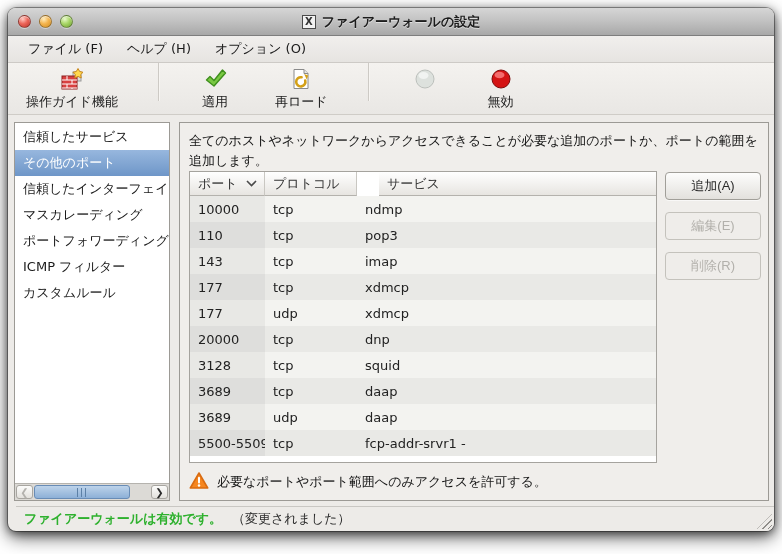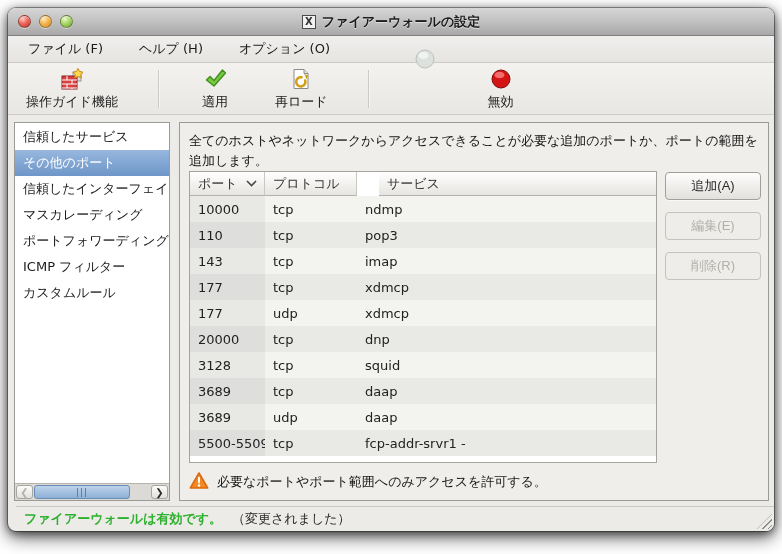--- a/index.html
+++ b/index.html
@@ -26,28 +26,28 @@
   .light.close { background:radial-gradient(circle at 35% 28%, #ffc9c2, #ec6559 45%, #b93228); }
   .light.minimize { background:radial-gradient(circle at 35% 28%, #ffedbc, #f4b44e 45%, #cf8c1e); }
   .light.zoom { background:radial-gradient(circle at 35% 28%, #e9f9cb, #a8d767 45%, #6f9e2f); }
   .title-wrap { margin:0 auto; display:flex; align-items:center; gap:6px; }
   .title-icon { width:14px; height:14px; background:#f2f2f2; border:1px solid #4a4a4a;
                 font-size:10px; line-height:12px; text-align:center; color:#333; font-weight:bold; }
   .title-text { font-size:13px; color:#1c1c1c; font-weight:bold; text-shadow:0 1px 0 rgba(255,255,255,.5); }
 
   
   .menubar {
-    height:27px; flex:0 0 27px; display:flex; align-items:center; padding-left:10px; gap:16px;
+    height:27px; flex:0 0 27px; display:flex; align-items:center; padding-left:10px; gap:4px;
     background:linear-gradient(#f1efed,#e6e4e1); border-bottom:1px solid #cdcac6;
   }
   .menu-item { font-size:13px; color:#1a1a1a; padding:3px 10px; border-radius:3px; cursor:default; }
 
   
   .toolbar {
-    height:52px; flex:0 0 52px; display:flex; align-items:center; padding:0 6px;
+    height:52px; flex:0 0 52px; display:flex; align-items:flex-start; padding:0 6px;
     background:linear-gradient(#f4f2ef,#e9e7e4); border-bottom:1px solid #cfccc7;gap:20px;
   }
   .tool-btn { display:flex; flex-direction:column; align-items:center; justify-content:center;
               gap:2px; padding:3px 12px; min-width:56px; }
   .tool-btn .ticon { width:25px; height:25px; display:flex; align-items:center; justify-content:center; }
   .tool-btn .tlabel { font-size:13px; color:#1d1d1d; white-space:nowrap; }
   .tool-btn.disabled .tlabel { color:#a7a49f;margin-top:40px; }
   .tool-sep { width:1px; height:38px; background:#cdcac5; margin:0 8px; box-shadow:1px 0 0 #f7f5f2; }
 
   

